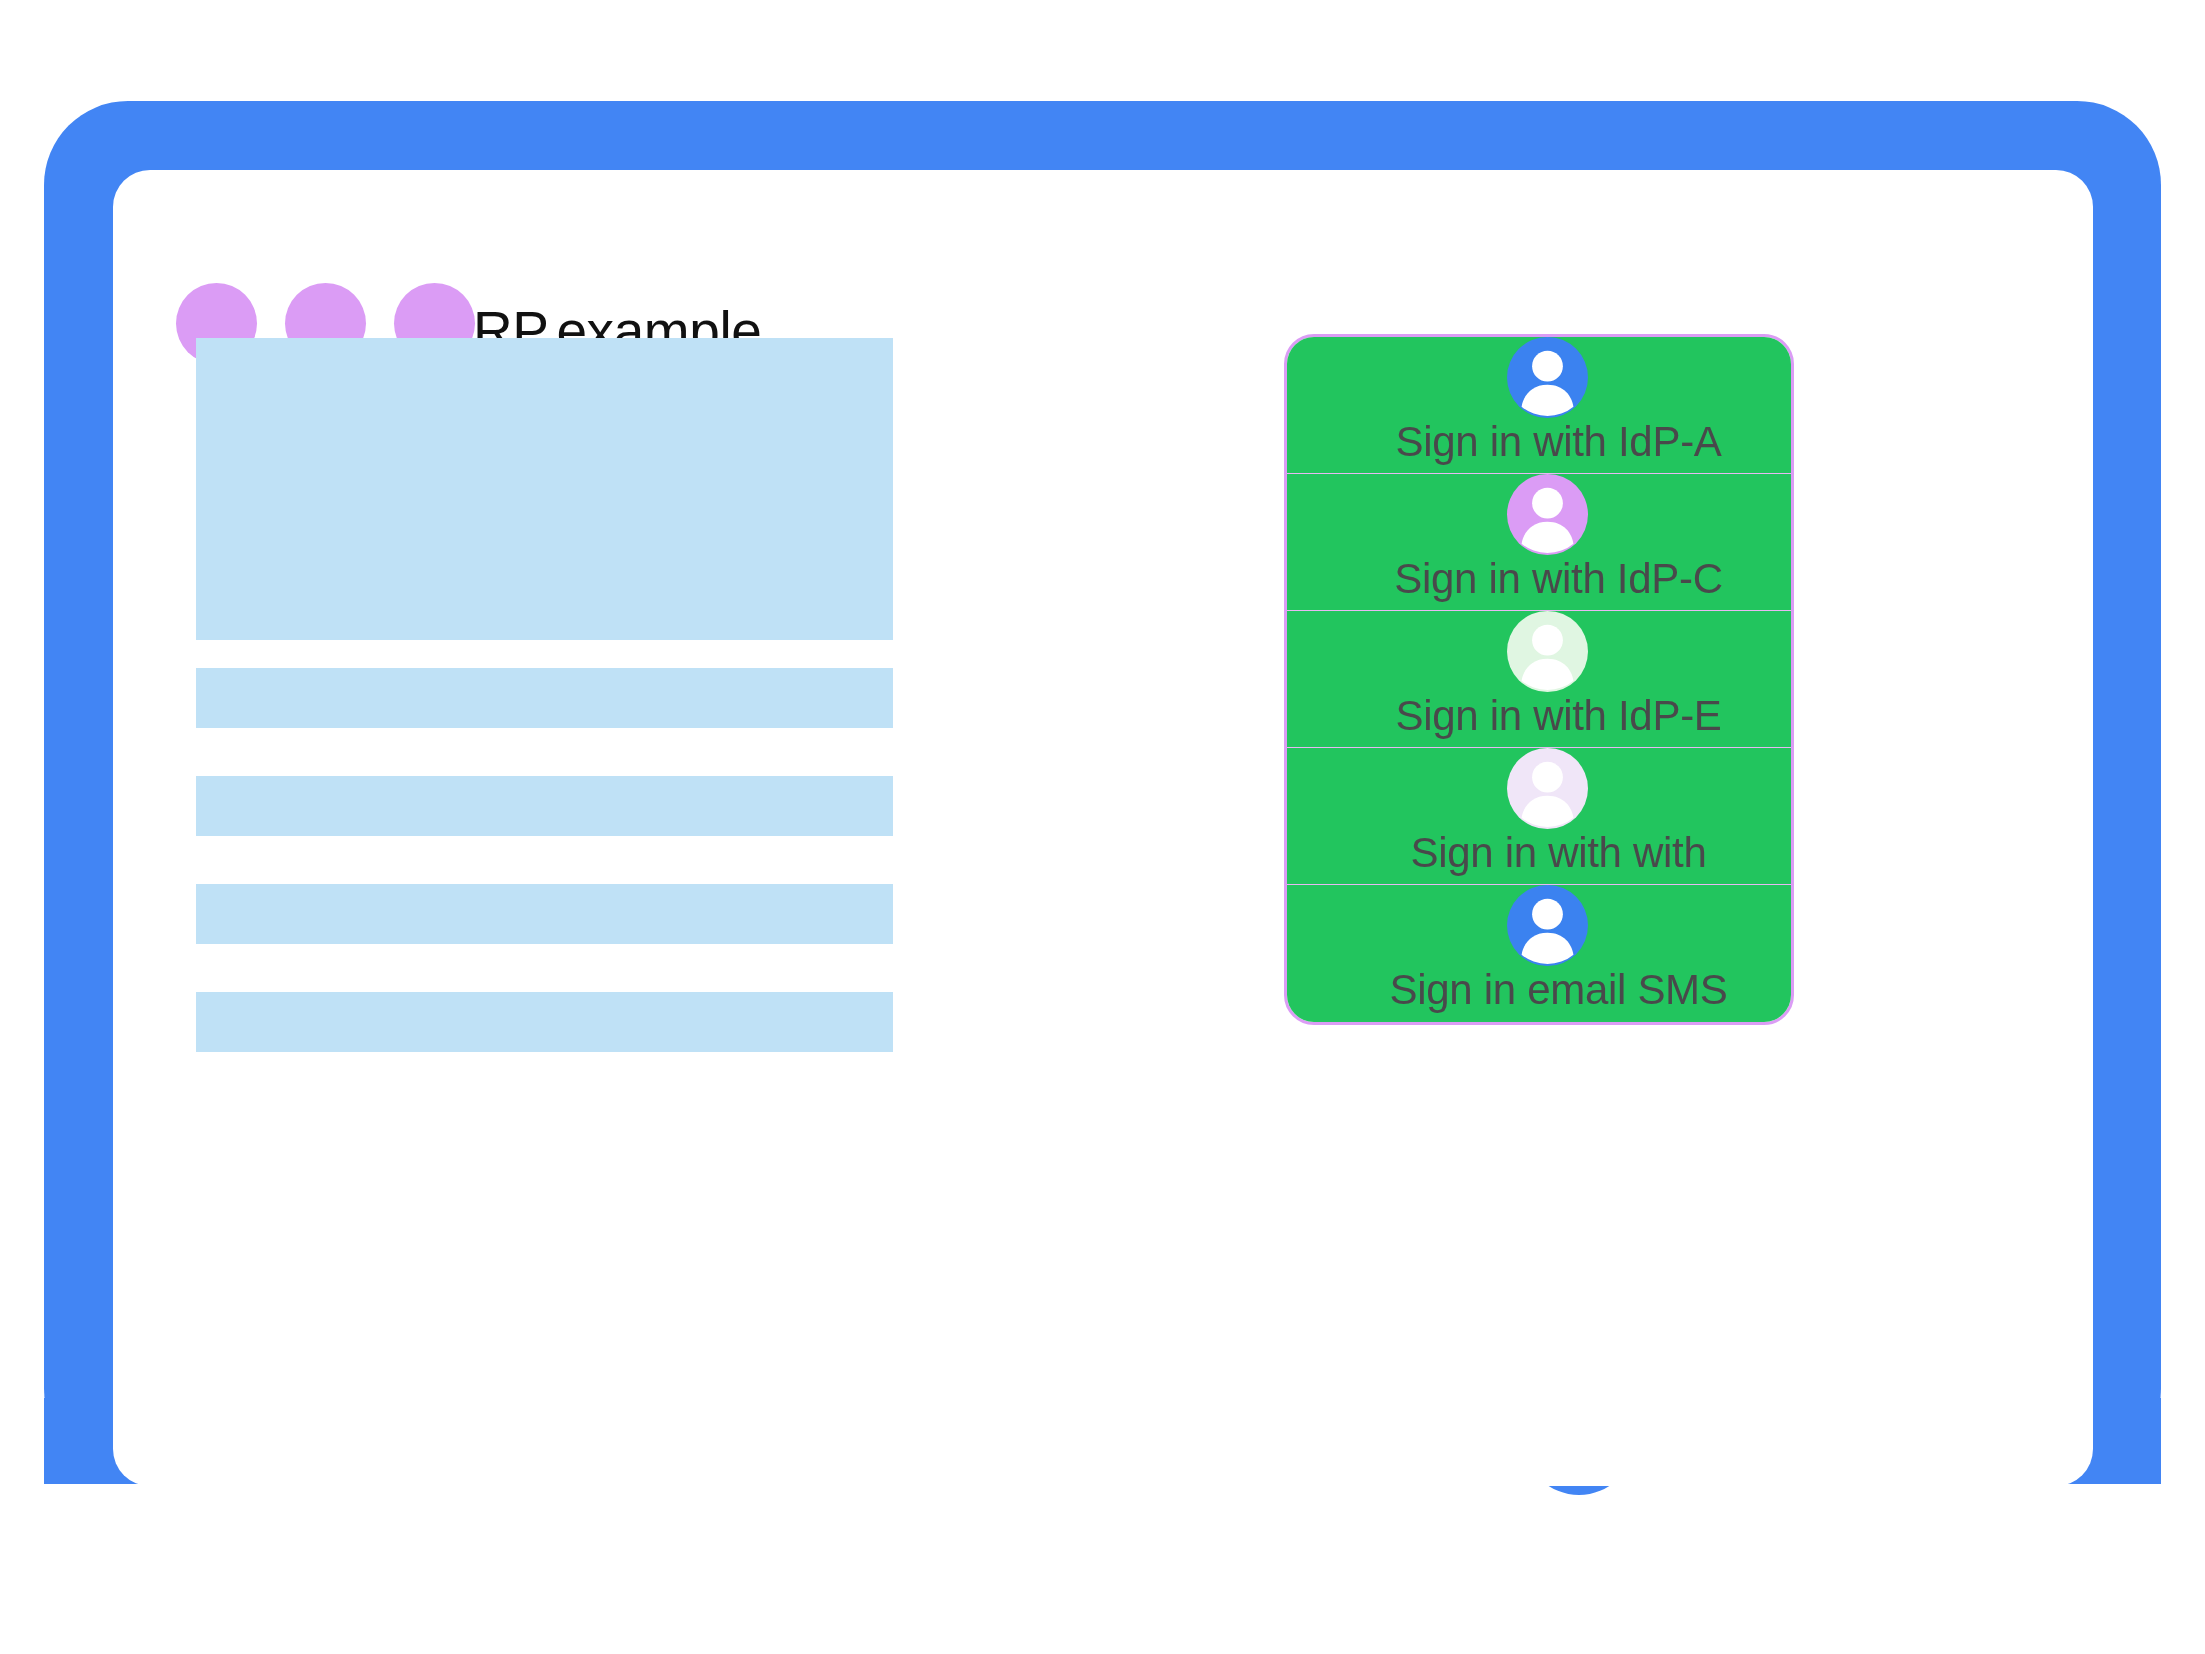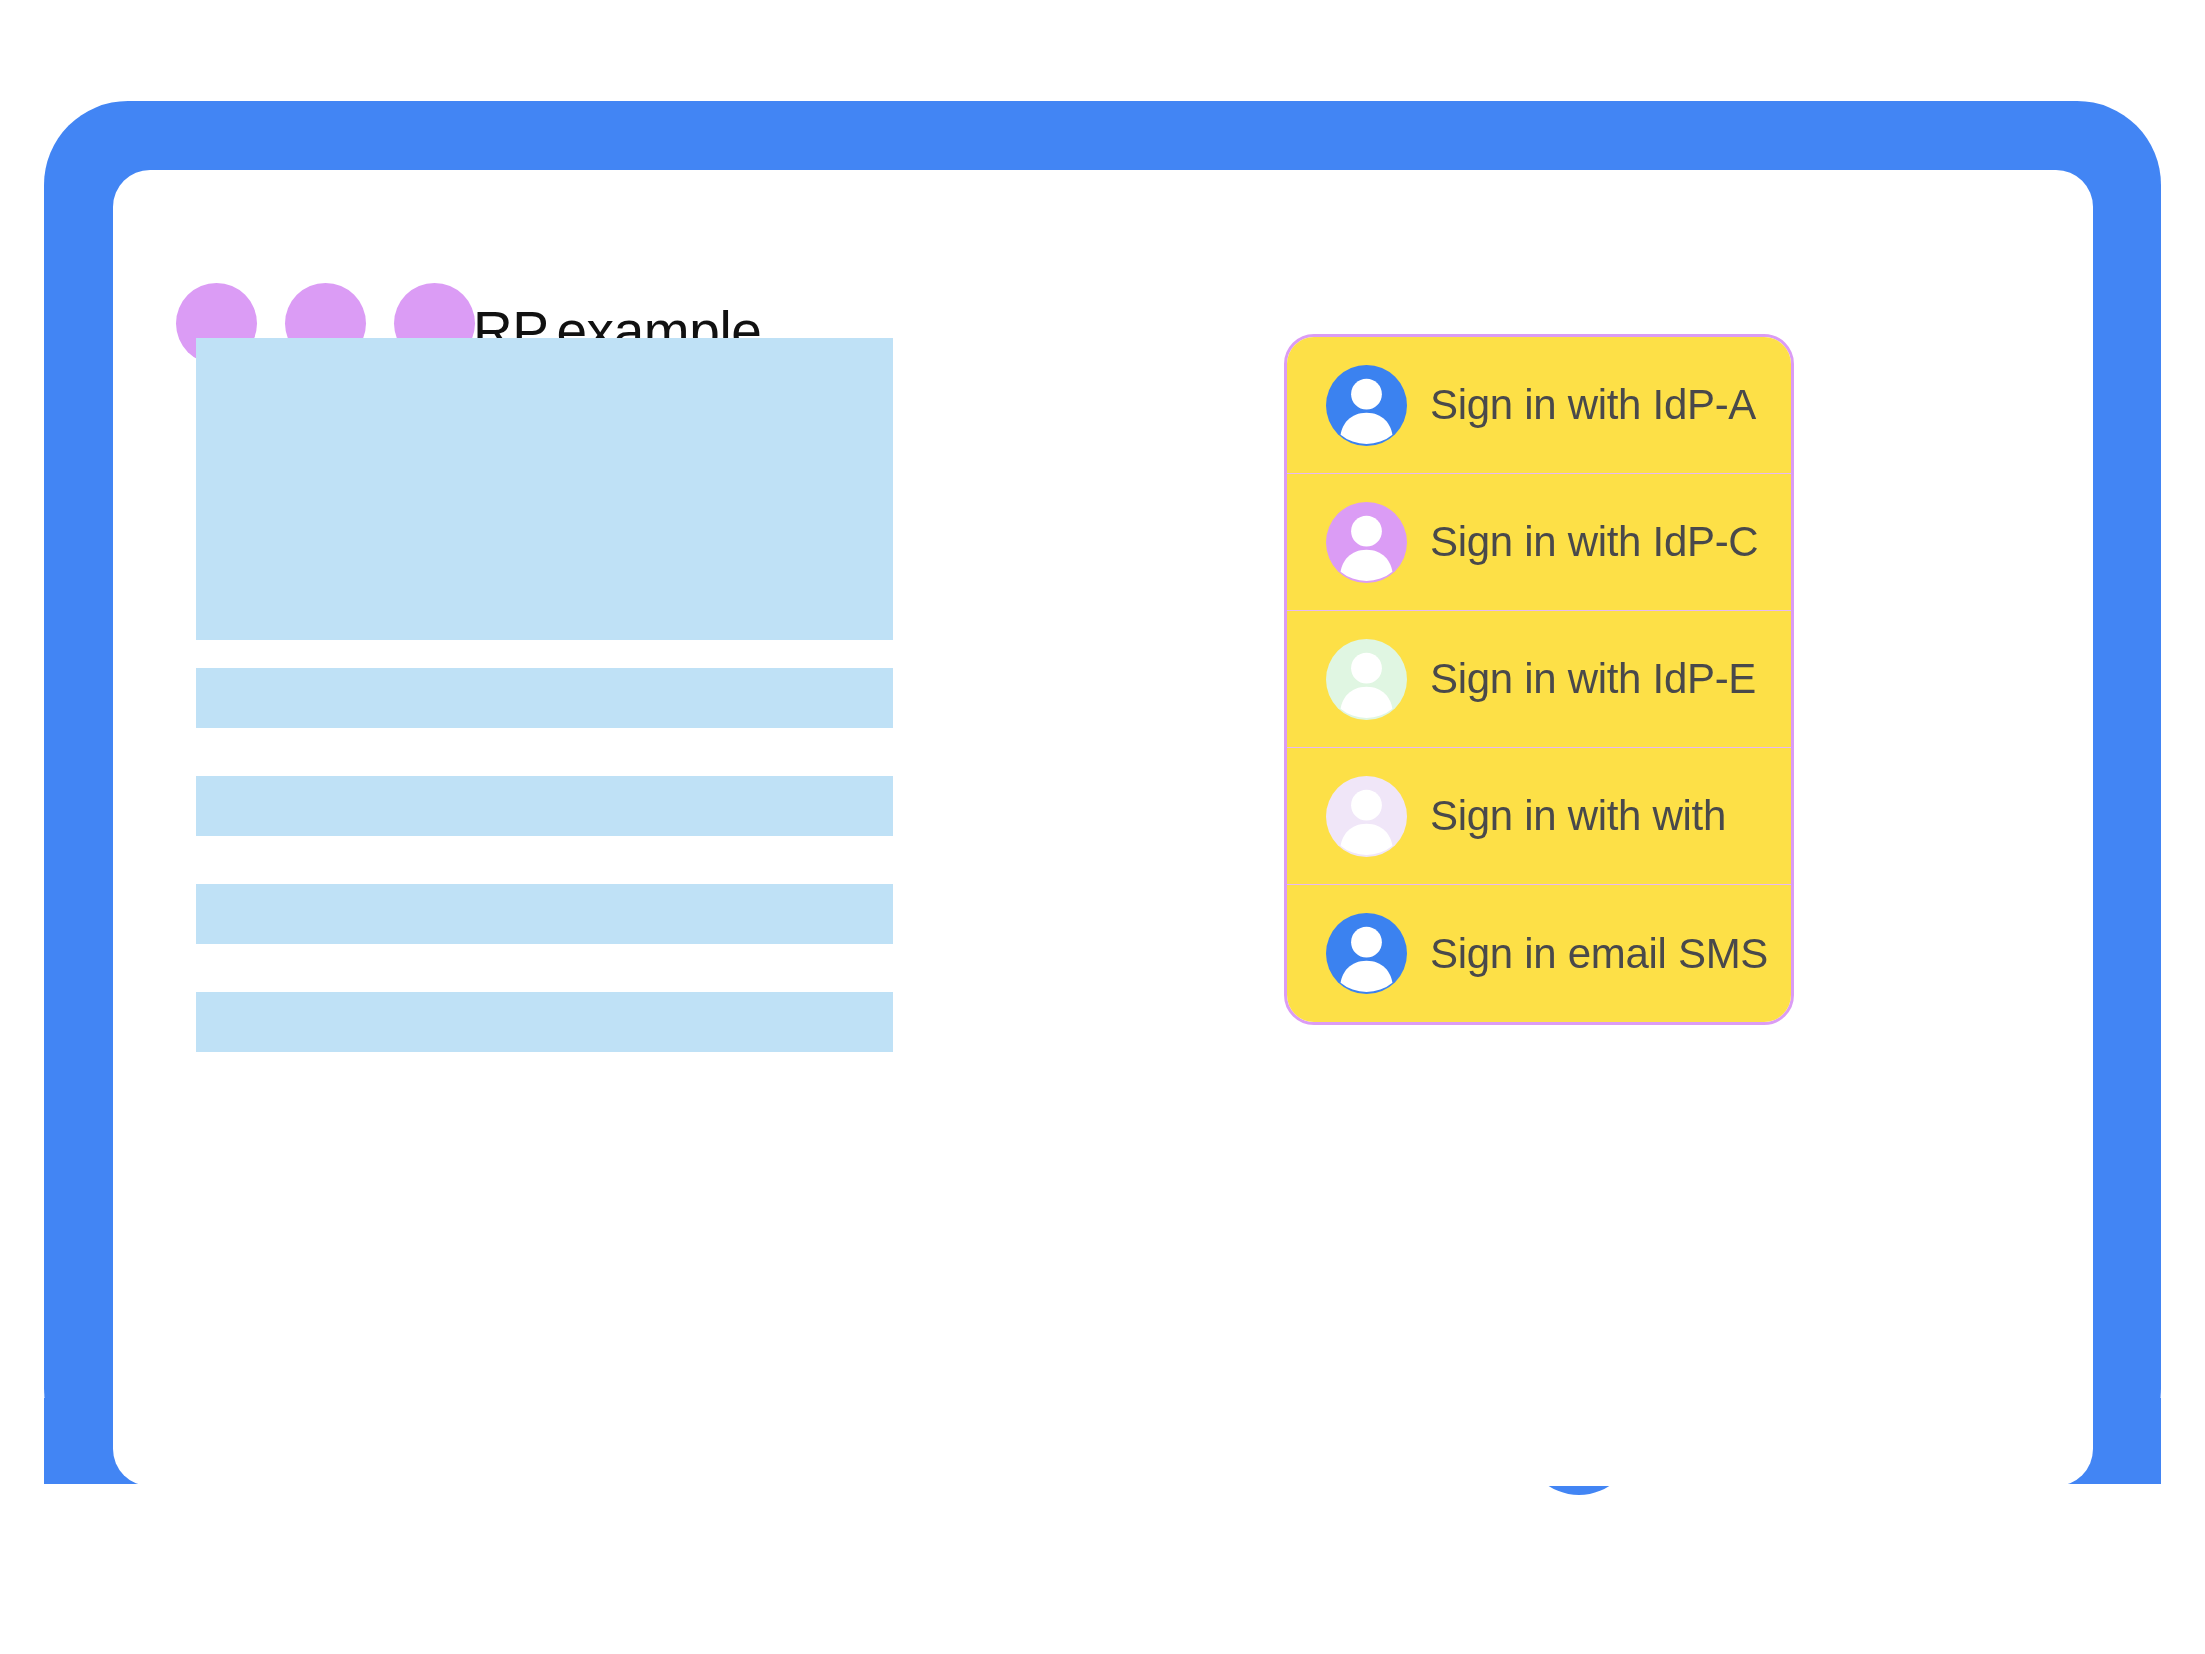--- a/index.html
+++ b/index.html
@@ -135,21 +135,22 @@
     border-radius: 30px;
     overflow: hidden;
   }
   .chooser-row {
     display: flex;
     align-items: center;
     height: 137px;
     padding: 0 0 0 39px;
     box-sizing: border-box;
     border-bottom: 1.8px solid #E7B9F3;
-    background: #fde047;
+    background: #22c55e;
+    flex-direction: column;
   }
   .chooser-row:last-child { border-bottom: none; }
 
   .avatar {
     flex: 0 0 auto;
     width: 81px;
     height: 81px;
     border-radius: 50%;
     margin-right: 23px;
   }

